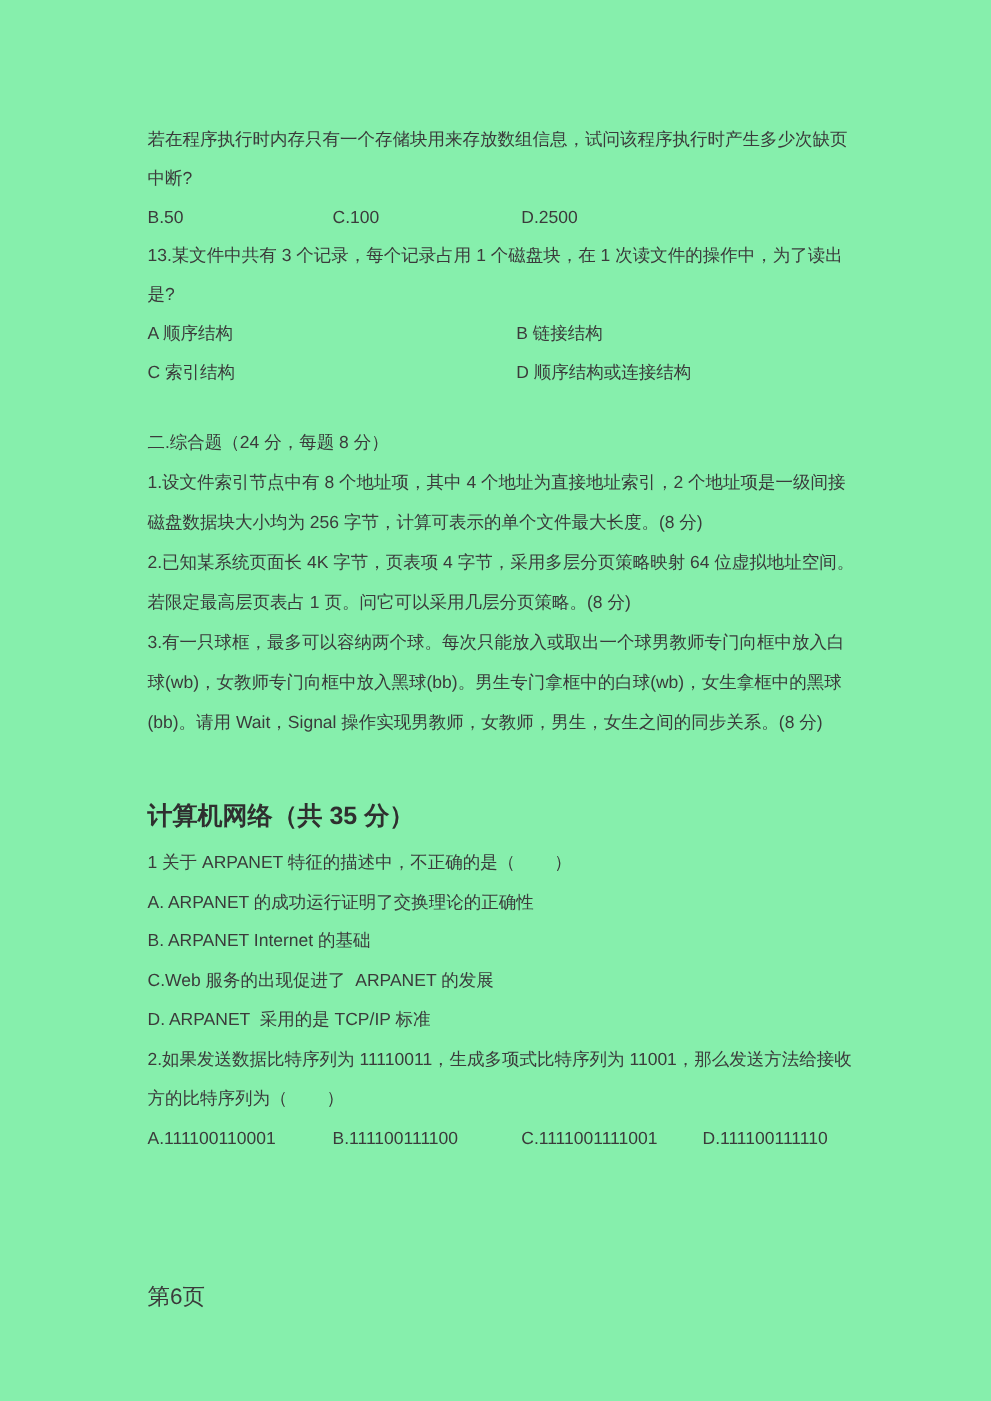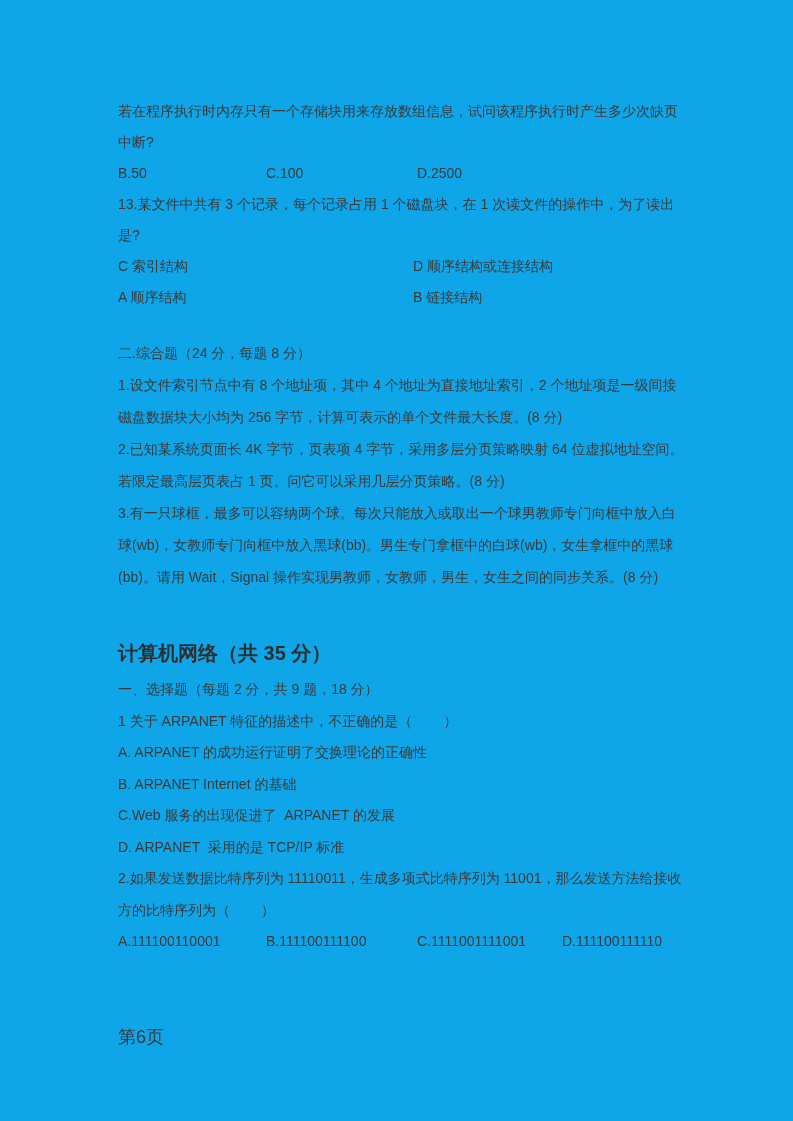--- a/index.html
+++ b/index.html
@@ -1,21 +1,21 @@
 <!DOCTYPE html>
 <html><head>
 <meta charset="utf-8">
 <style>
   * { margin: 0; padding: 0; box-sizing: border-box; }
   html, body { background: #ffffff; }
   .page {
     position: relative;
     width: 793px;
     height: 1121px;
-    background: #0ea5e9;
+    background: #86efac;
     color: #3b3b3b;
     font-family: "Liberation Sans", "DejaVu Sans", sans-serif;
     overflow: hidden;
   }
   .content {
     position: absolute;
     left: 118px;
     top: 96px;
     width: 560px;
     font-size: 14px;
@@ -64,45 +64,44 @@
     <div class="line">中断?</div>
     <div class="line row4">
       <span>B.50</span>
       <span>C.100</span>
       <span>D.2500</span>
     </div>
 
     <div class="line">13.某文件中共有 3 个记录，每个记录占用 1 个磁盘块，在 1 次读文件的操作中，为了读出</div>
     <div class="line">是?</div>
     <div class="line row2">
+      <span>A 顺序结构</span>
+      <span>B 链接结构</span>
+    </div>
+    <div class="line row2">
       <span>C 索引结构</span>
       <span>D 顺序结构或连接结构</span>
-    </div>
-    <div class="line row2">
-      <span>A 顺序结构</span>
-      <span>B 链接结构</span>
     </div>
 
     <div class="spacer"></div>
 
     <div class="sec2">
       <div class="line">二.综合题（24 分，每题 8 分）</div>
       <div class="line">1.设文件索引节点中有 8 个地址项，其中 4 个地址为直接地址索引，2 个地址项是一级间接</div>
       <div class="line">磁盘数据块大小均为 256 字节，计算可表示的单个文件最大长度。(8 分)</div>
       <div class="line">2.已知某系统页面长 4K 字节，页表项 4 字节，采用多层分页策略映射 64 位虚拟地址空间。</div>
       <div class="line">若限定最高层页表占 1 页。问它可以采用几层分页策略。(8 分)</div>
       <div class="line">3.有一只球框，最多可以容纳两个球。每次只能放入或取出一个球男教师专门向框中放入白</div>
       <div class="line">球(wb)，女教师专门向框中放入黑球(bb)。男生专门拿框中的白球(wb)，女生拿框中的黑球</div>
       <div class="line">(bb)。请用 Wait，Signal 操作实现男教师，女教师，男生，女生之间的同步关系。(8 分)</div>
     </div>
 
     <div class="net-title">计算机网络（共 35 分）</div>
 
     <div class="net">
-      <div class="line">一、选择题（每题 2 分，共 9 题，18 分）</div>
       <div class="line">1 关于 ARPANET 特征的描述中，不正确的是（        ）</div>
       <div class="line">A. ARPANET 的成功运行证明了交换理论的正确性</div>
       <div class="line">B. ARPANET Internet 的基础</div>
       <div class="line">C.Web 服务的出现促进了  ARPANET 的发展</div>
       <div class="line">D. ARPANET  采用的是 TCP/IP 标准</div>
       <div class="line">2.如果发送数据比特序列为 11110011，生成多项式比特序列为 11001，那么发送方法给接收</div>
       <div class="line">方的比特序列为（        ）</div>
       <div class="line row4">
         <span>A.111100110001</span>
         <span>B.111100111100</span>

